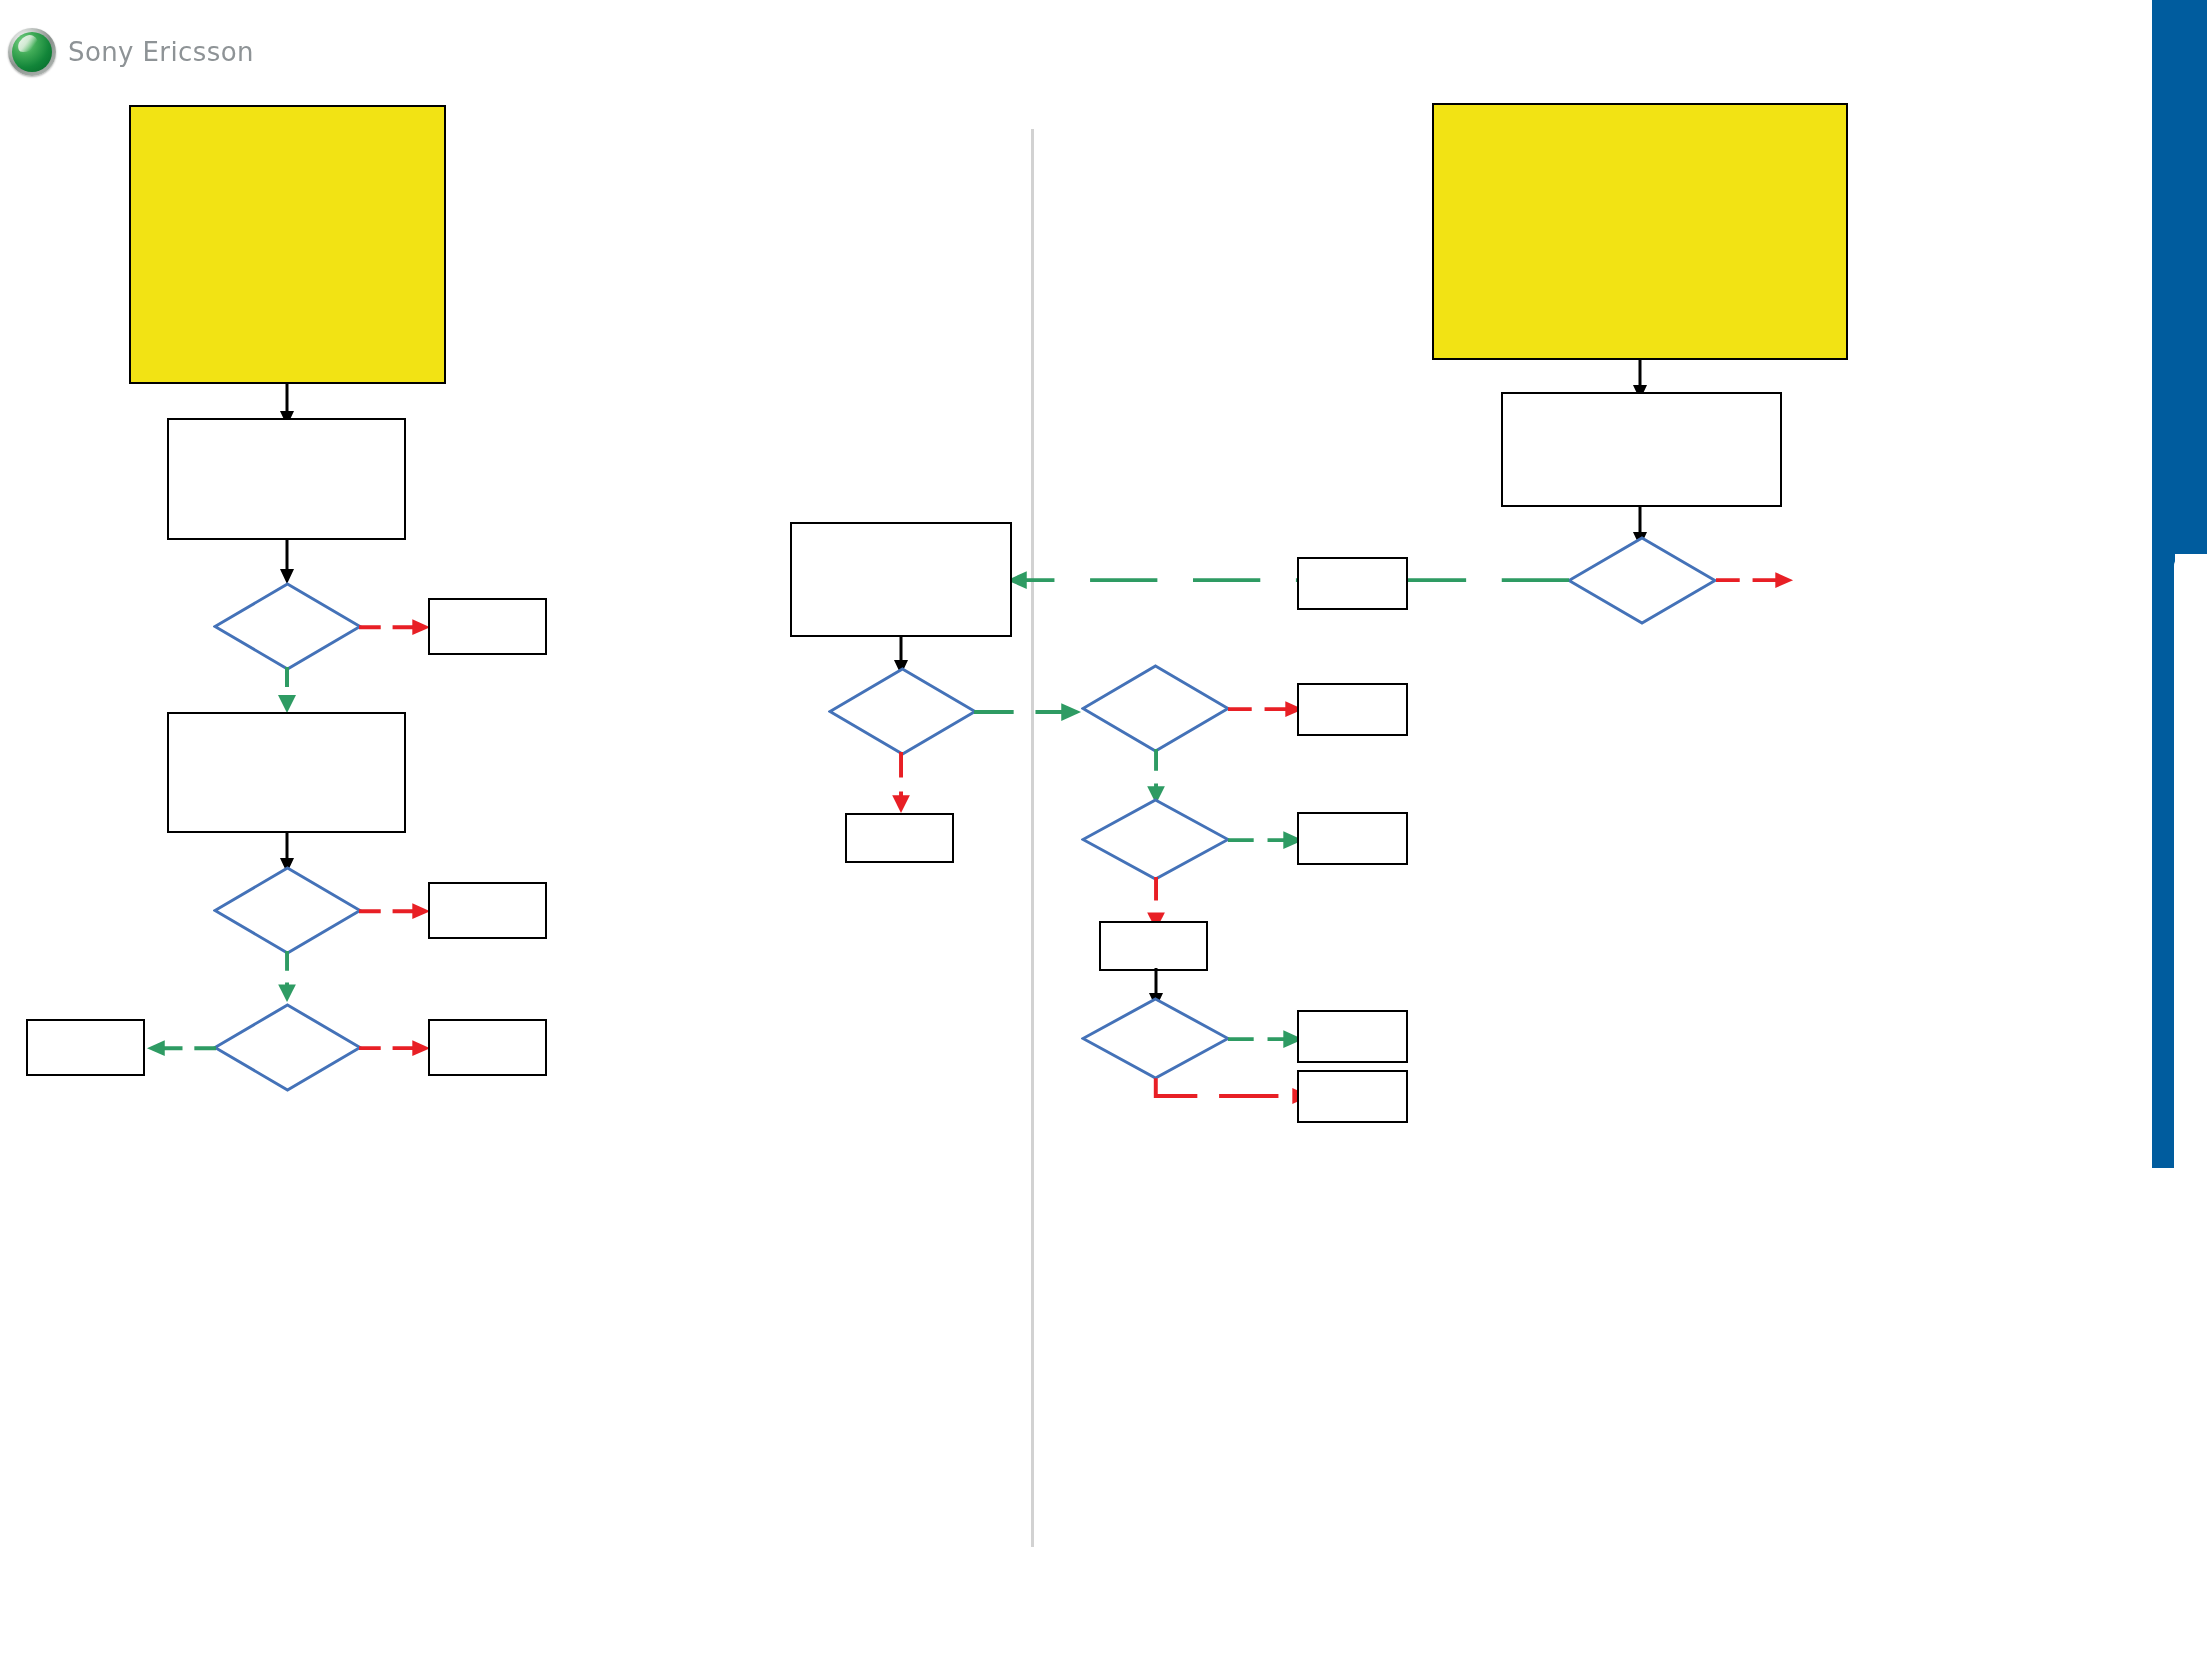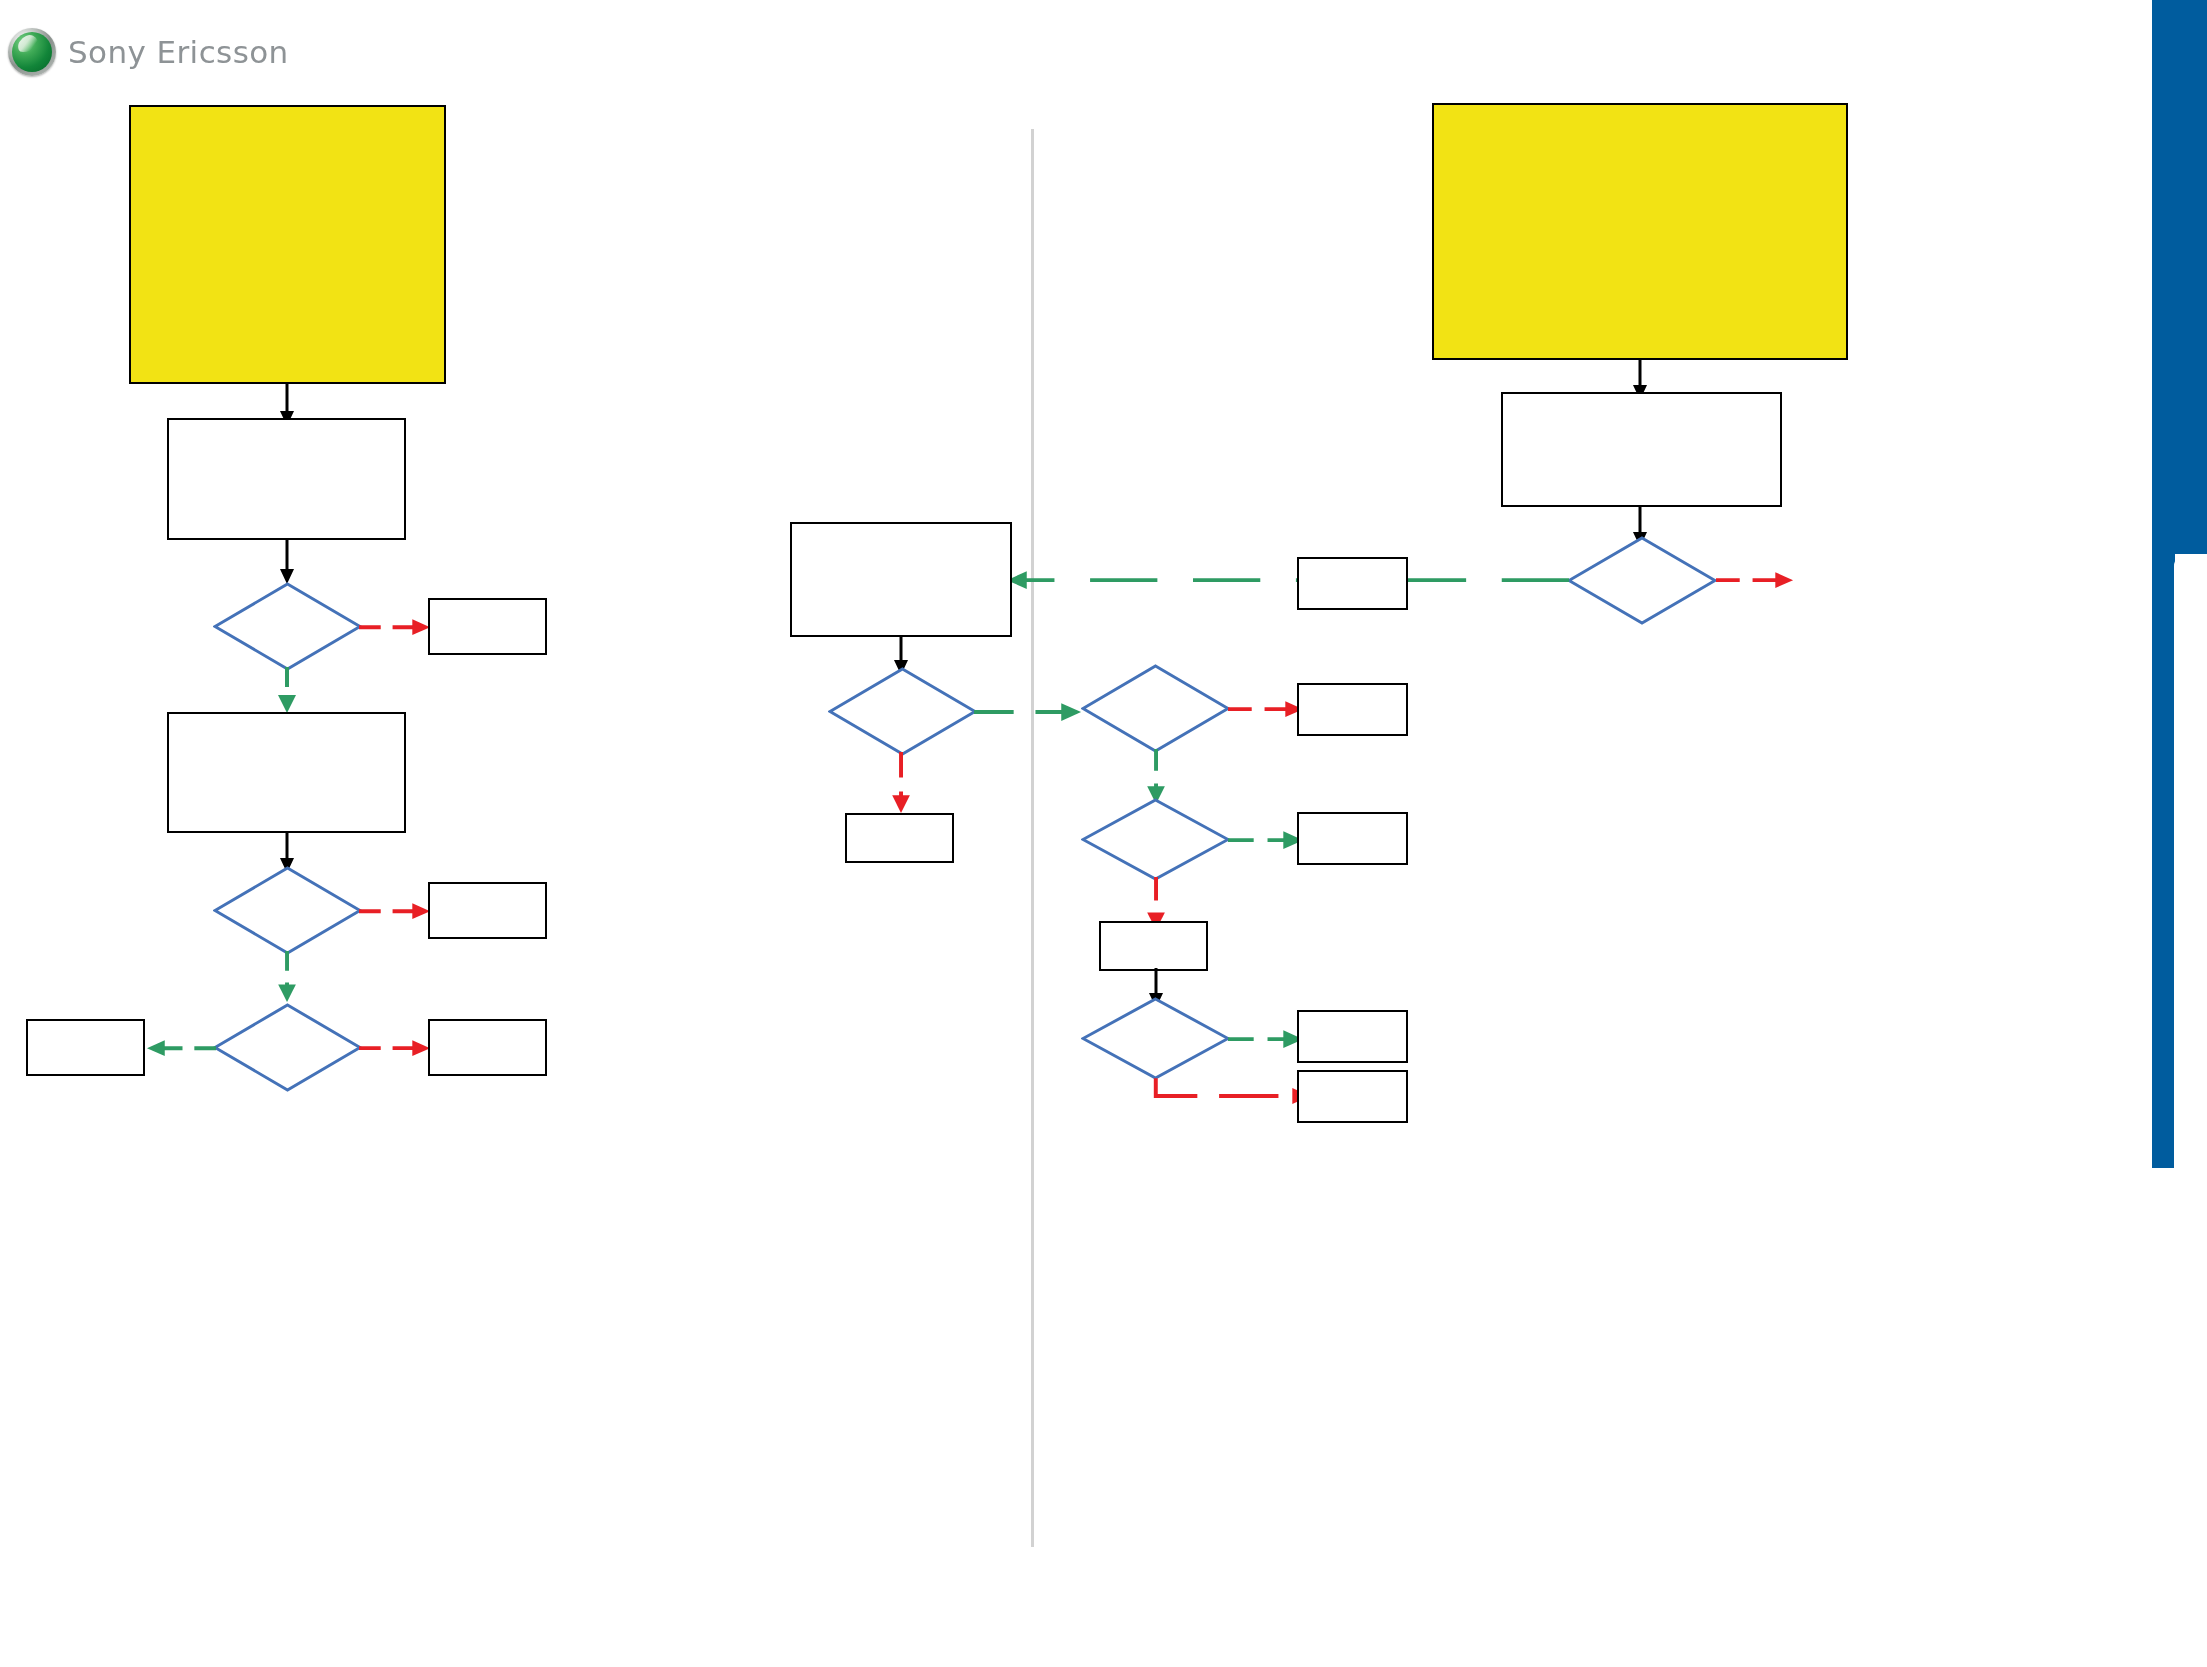--- a/index.html
+++ b/index.html
@@ -31,21 +31,21 @@
       radial-gradient(circle at 30% 26%, #7fd38c 0%, #3faa56 30%, #128539 62%, #046327 100%);
   }
   .brand-mark::after{
     content:"";position:absolute;left:9px;top:8px;width:21px;height:15px;
     border-radius:60% 40% 52% 48% / 70% 62% 40% 34%;
     background:linear-gradient(150deg,#ffffff 0%, #dfeede 44%, rgba(255,255,255,0) 78%);
     transform:rotate(-23deg);
     opacity:.88;
   }
   .brand-text{
-    font-size:31px;letter-spacing:0.4px;color:#8e9396;font-weight:400;
+    font-size:26px;letter-spacing:0.4px;color:#8e9396;font-weight:400;
     font-family:"DejaVu Sans", sans-serif;
   }
 
   
   .edge-wide{
     position:absolute;right:0;top:0;width:55px;height:554px;
     background:#005c9e;
   }
   .edge-wide::after{
     content:"";position:absolute;left:0;bottom:-16px;width:22px;height:18px;

